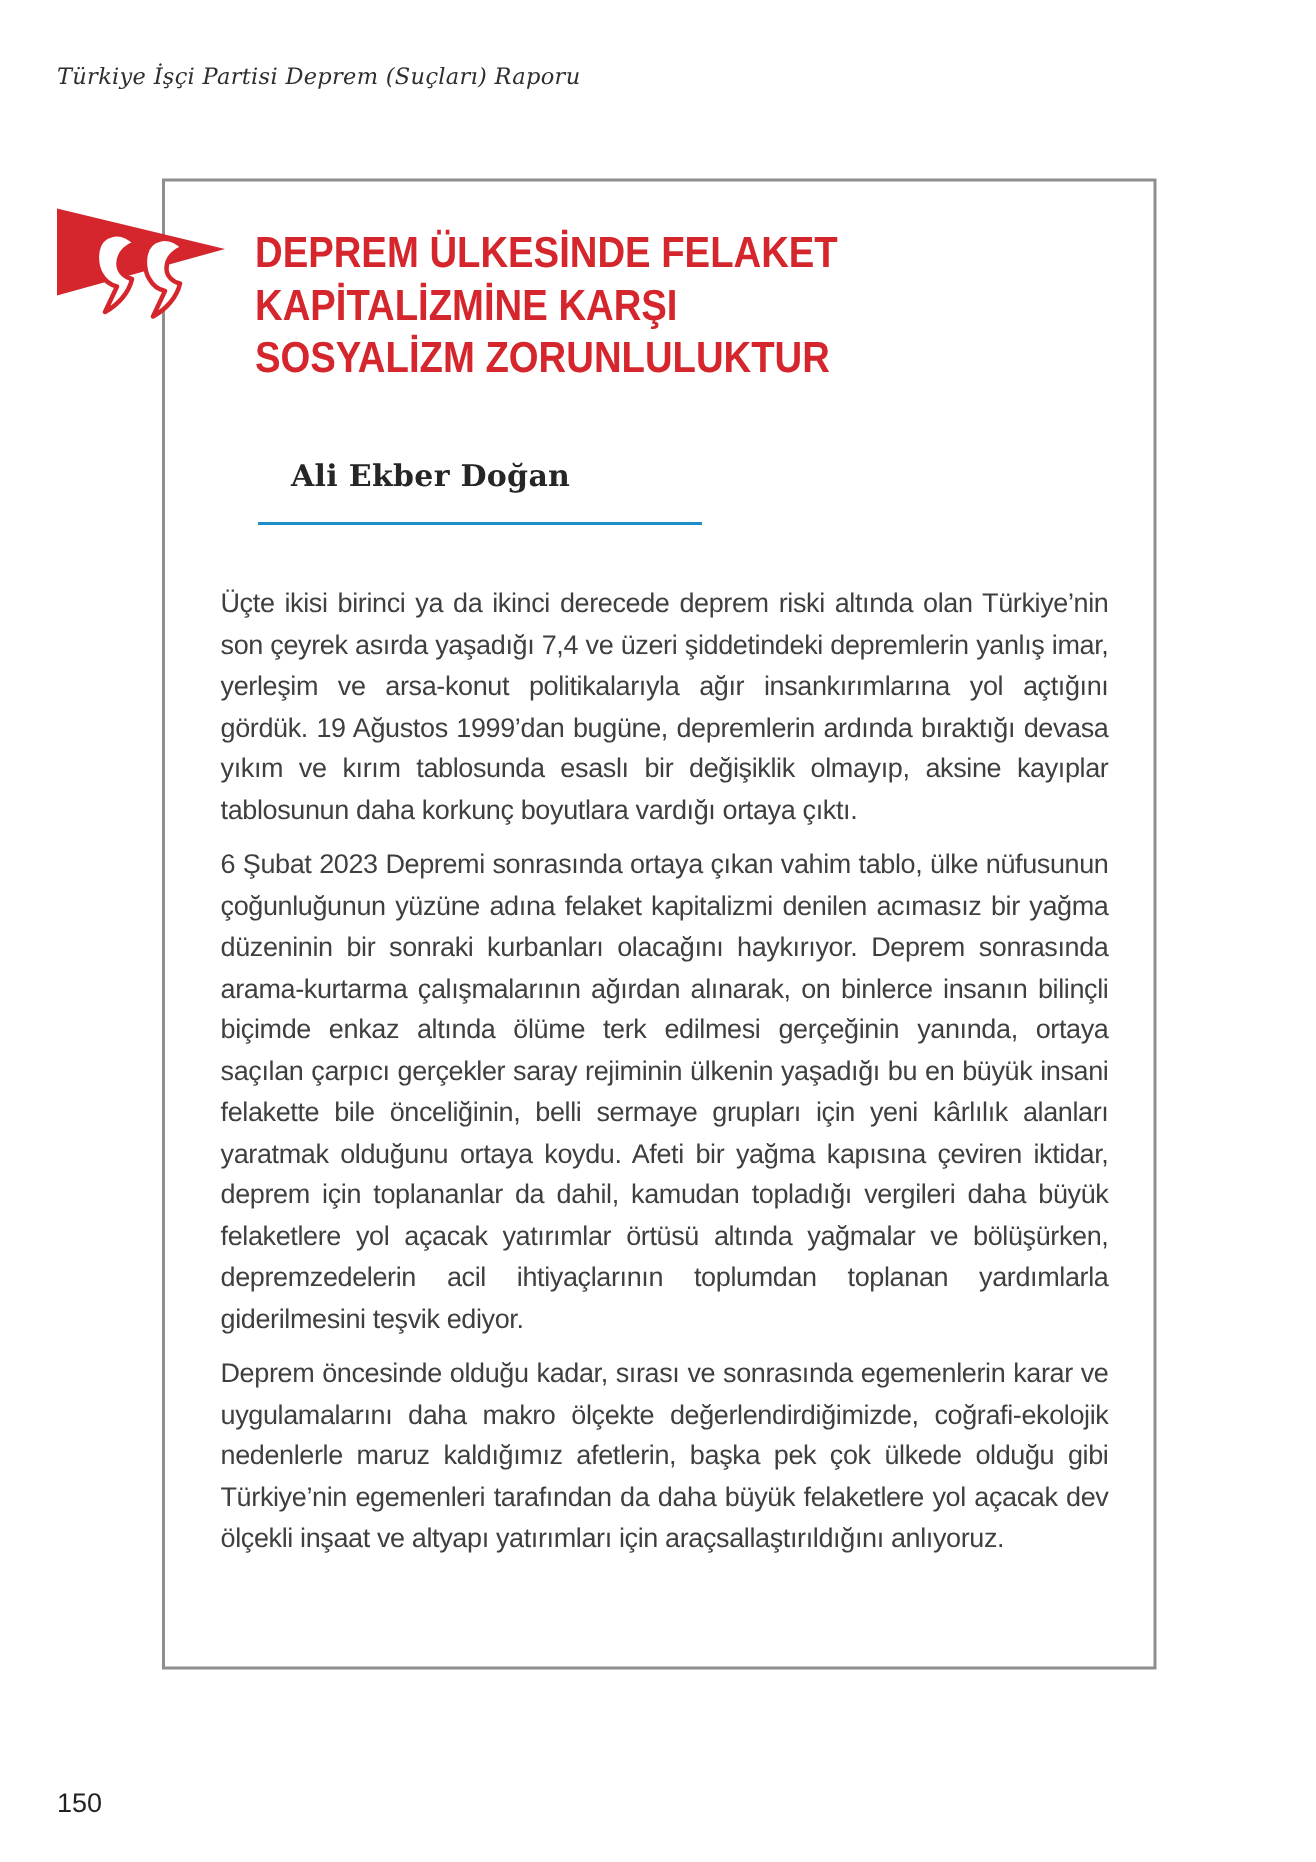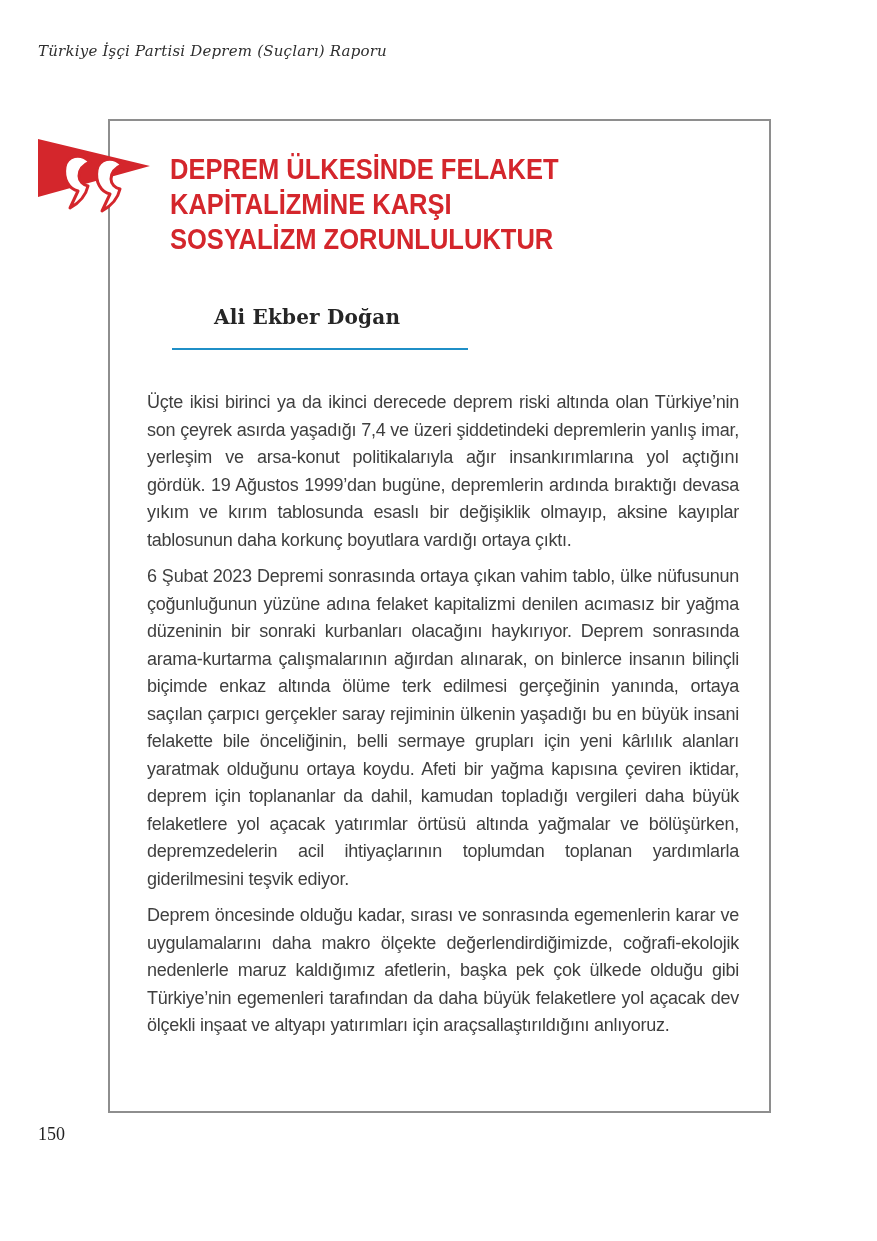--- a/index.html
+++ b/index.html
@@ -48,21 +48,21 @@
     font-size: 29px;
     line-height: 35px;
     letter-spacing: 0px;
     transform: scaleX(0.88);
     transform-origin: top left;
     white-space: nowrap;
   }
   .article-title span { display: block; }
   .author-name {
     position: absolute;
-    left: 104px;
+    left: 84px;
     top: 184px;
     font-family: "DejaVu Serif", serif;
     font-weight: 700;
     font-size: 20px;
     color: #262626;
     letter-spacing: 0.2px;
   }
   .author-rule {
     position: absolute;
     left: 62px;
@@ -80,22 +80,22 @@
     font-family: "Liberation Sans", sans-serif;
     font-size: 18px;
     line-height: 27.5px;
     letter-spacing: -0.25px;
     text-align: justify;
   }
   .article-body p { margin-bottom: 9px; }
   .page-number {
     position: absolute;
     left: 38px;
-    top: 1124px;
-    font-family: Liberation Serif, serif;
+    top: 1192px;
+    font-family: Liberation Sans, sans-serif;
     font-size: 18px;
     color: #222222;
   }
 </style>
 </head>
 <body>
 
 <div class="page">
 
   <div class="running-header">Türkiye İşçi Partisi Deprem (Suçları) Raporu</div>

